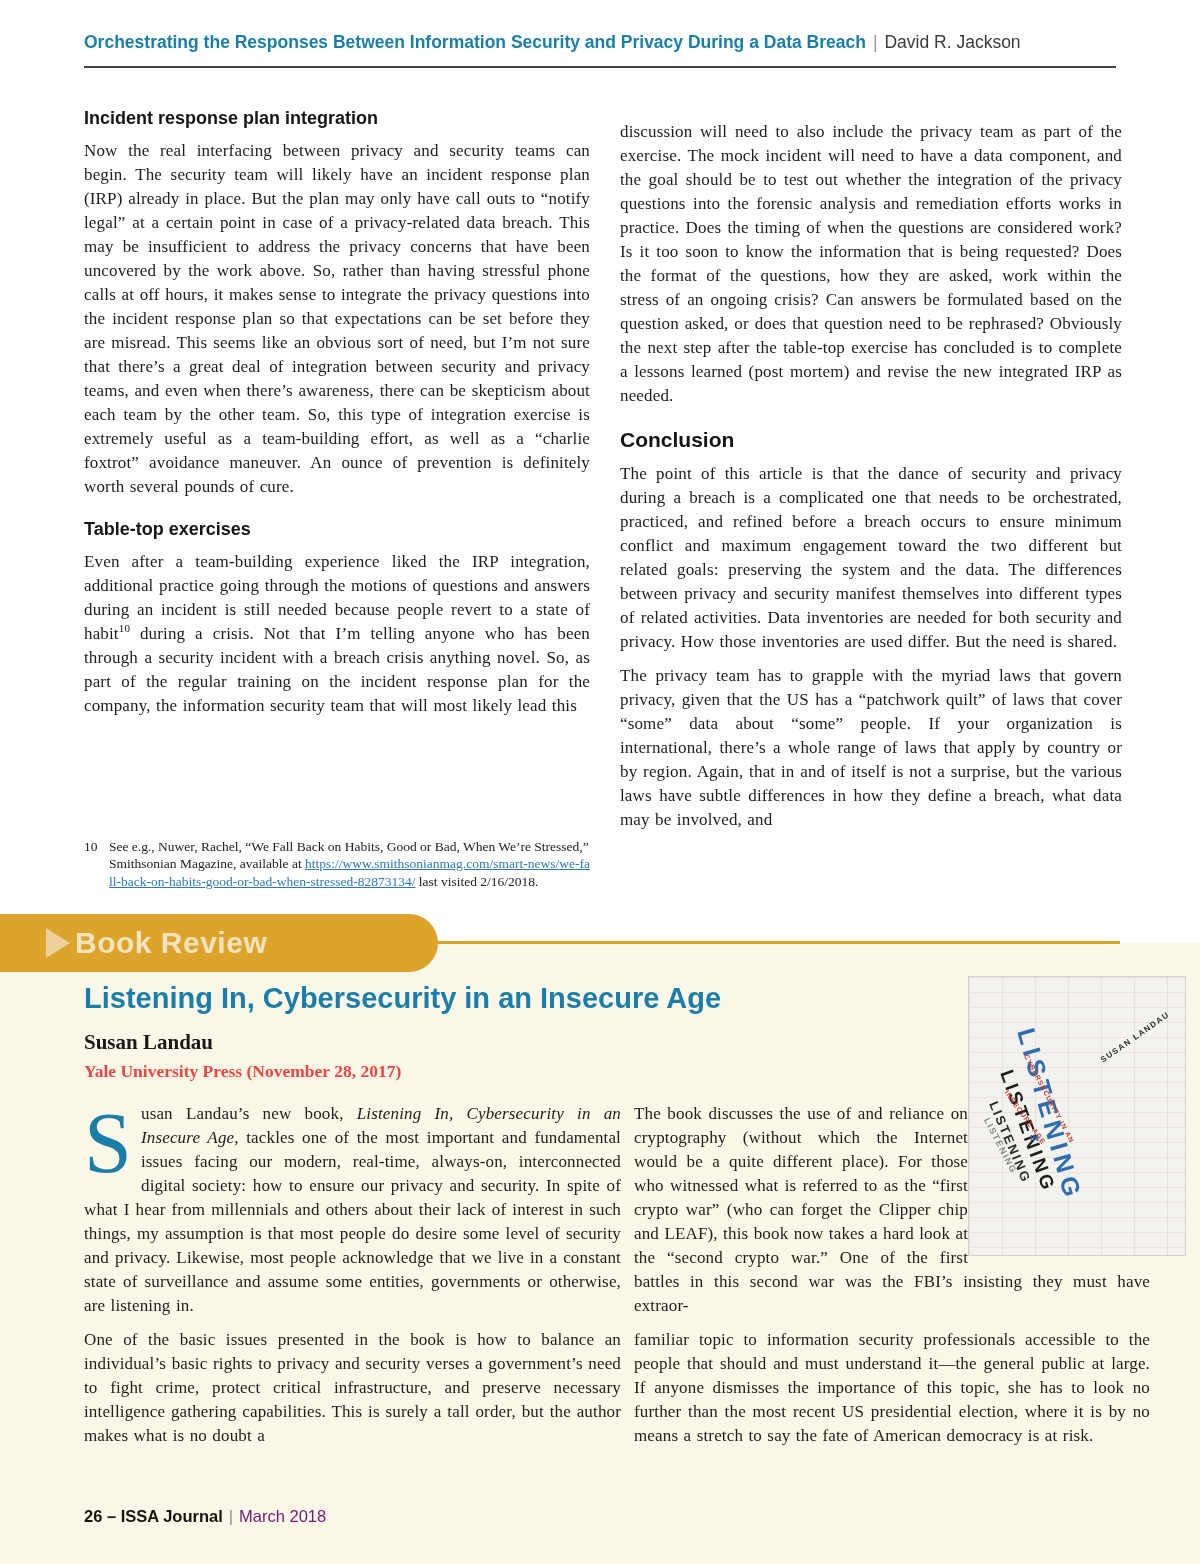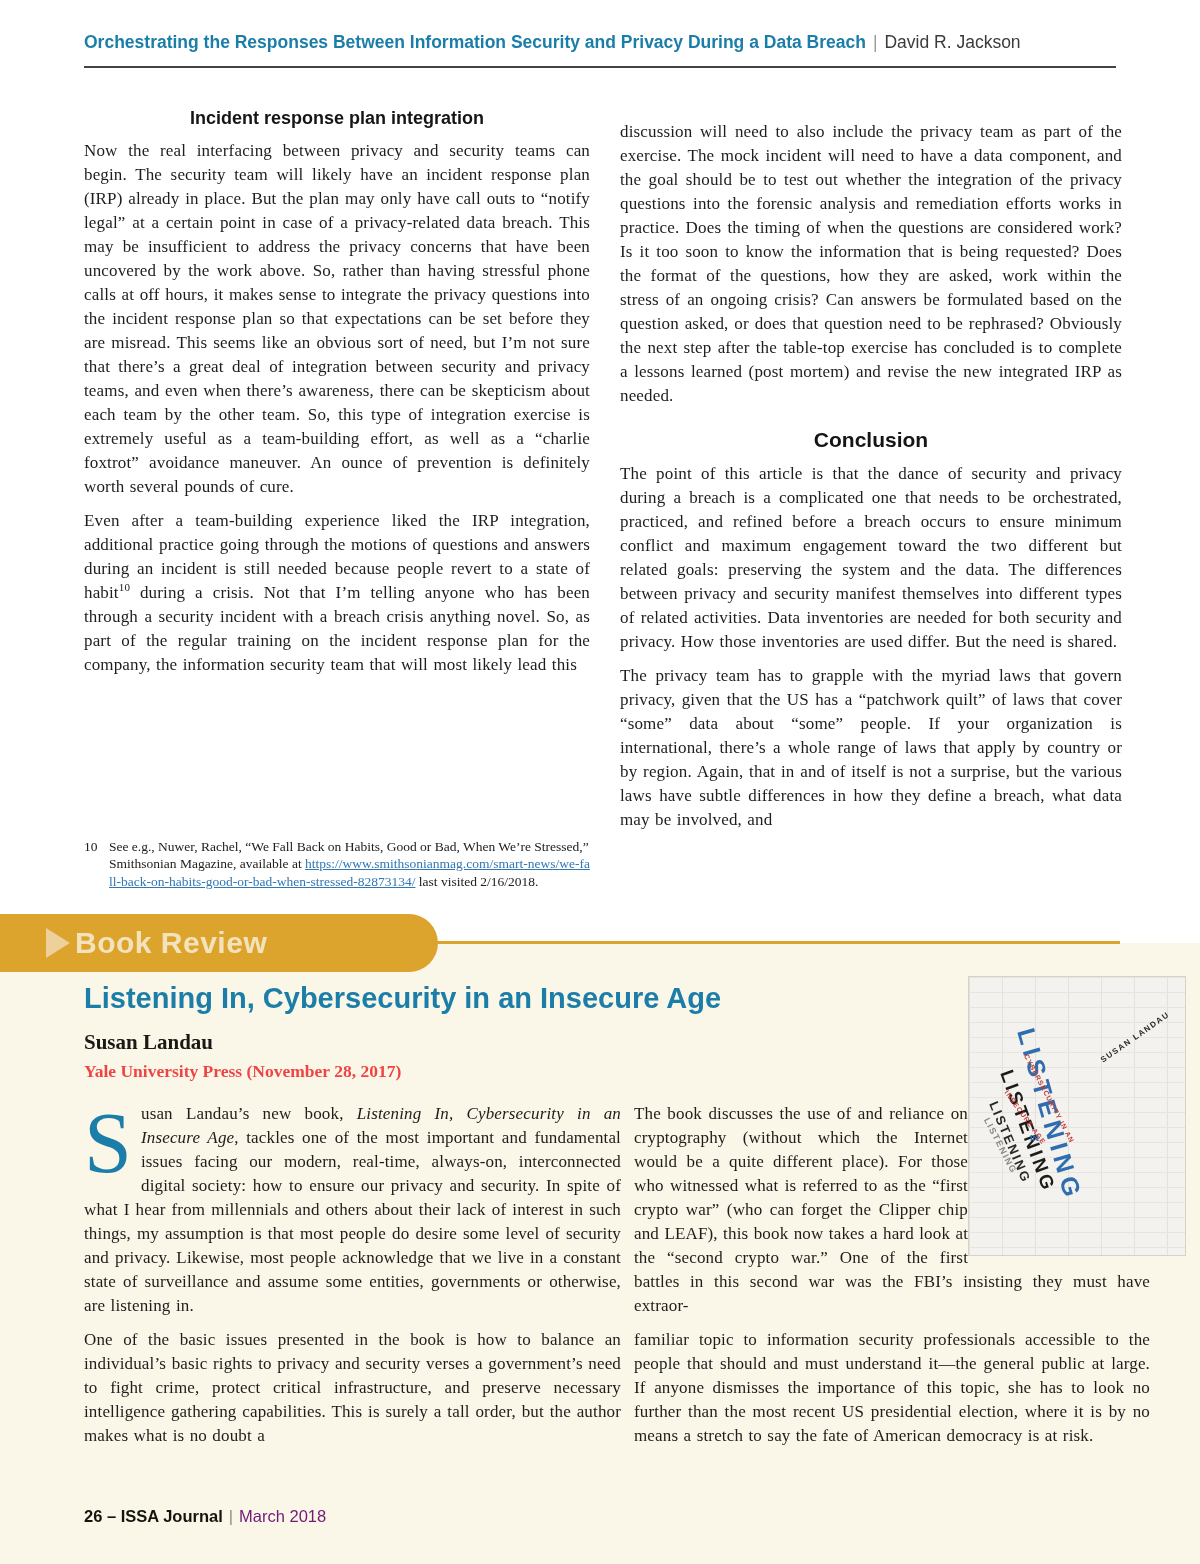--- a/index.html
+++ b/index.html
@@ -15,21 +15,21 @@
   .rule{position:absolute;left:84px;top:66px;width:1032px;height:2px;background:#43423f;}
 
   
   .col{position:absolute;top:100px;}
   .col-left{left:84px;width:506px;height:790px;}
   .col-right{left:620px;width:502px;margin-top:20px;}
   .col p{font-size:17px;line-height:24px;text-align:justify;margin:0;
          letter-spacing:.15px;word-spacing:1px;hyphens:auto;}
   .col p + p{margin-top:10px;}
   h3.section{font-family:"Liberation Sans",sans-serif;font-size:18px;color:#161513;
-             margin:20px 0 10px;letter-spacing:0;text-align:center;}
+             margin:20px 0 10px;letter-spacing:0;}
   h3.first{margin-top:8px;}
   h3.big{font-size:21px;}
   sup{font-size:11px;line-height:0;}
 
   .footnote{position:absolute;bottom:0;left:0;width:100%;
             font-size:13.5px;line-height:17.5px;color:#22211f;
             padding-left:25px;box-sizing:border-box;text-align:left;}
   .fn-num{position:absolute;left:0;top:0;}
   .fn-link{color:#3077b4;text-decoration:underline;word-break:break-all;cursor:pointer;}
 
@@ -88,20 +88,21 @@
 <div class="page">
 
   <div class="header">
     <span class="ht">Orchestrating the Responses Between Information Security and Privacy During a Data Breach</span><span class="hsep">|</span><span class="ha">David R. Jackson</span>
   </div>
   <div class="rule"></div>
 
   <div class="col col-left">
     <h3 class="section first">Incident response plan integration</h3>
     <p>Now the real interfacing between privacy and security teams can begin. The security team will likely have an incident response plan (IRP) already in place. But the plan may only have call outs to “notify legal” at a certain point in case of a privacy-related data breach. This may be insufficient to address the privacy concerns that have been uncovered by the work above. So, rather than having stressful phone calls at off hours, it makes sense to integrate the privacy questions into the incident response plan so that expectations can be set before they are misread. This seems like an obvious sort of need, but I’m not sure that there’s a great deal of integration between security and privacy teams, and even when there’s awareness, there can be skepticism about each team by the other team. So, this type of integration exercise is extremely useful as a team-building effort, as well as a “charlie foxtrot” avoidance maneuver. An ounce of prevention is definitely worth several pounds of cure.</p>
+    <h3 class="section">Table-top exercises</h3>
     <p><span>Even after a team-building experience liked the IRP integration, additional practice going through the motions of questions and answers during an incident is still needed because people revert to a state of habit</span><sup>10</sup><span> during a crisis. Not that I’m telling anyone who has been through a security incident with a breach crisis anything novel. So, as part of the regular training on the incident response plan for the company, the information security team that will most likely lead this</span></p>
     <div class="footnote">
       <span class="fn-num">10</span><span>See e.g., Nuwer, Rachel, “We Fall Back on Habits, Good or Bad, When We’re Stressed,” Smithsonian Magazine, available at </span><a class="fn-link">https://www.smithsonianmag.com/smart-news/we-fall-back-on-habits-good-or-bad-when-stressed-82873134/</a><span> last visited 2/16/2018.</span>
     </div>
   </div>
 
   <div class="col col-right">
     <p>discussion will need to also include the privacy team as part of the exercise. The mock incident will need to have a data component, and the goal should be to test out whether the integration of the privacy questions into the forensic analysis and remediation efforts works in practice. Does the timing of when the questions are considered work? Is it too soon to know the information that is being requested? Does the format of the questions, how they are asked, work within the stress of an ongoing crisis? Can answers be formulated based on the question asked, or does that question need to be rephrased? Obviously the next step after the table-top exercise has concluded is to complete a lessons learned (post mortem) and revise the new integrated IRP as needed.</p>
     <h3 class="section big">Conclusion</h3>
     <p>The point of this article is that the dance of security and privacy during a breach is a complicated one that needs to be orchestrated, practiced, and refined before a breach occurs to ensure minimum conflict and maximum engagement toward the two different but related goals: preserving the system and the data. The differences between privacy and security manifest themselves into different types of related activities. Data inventories are needed for both security and privacy. How those inventories are used differ. But the need is shared.</p>

